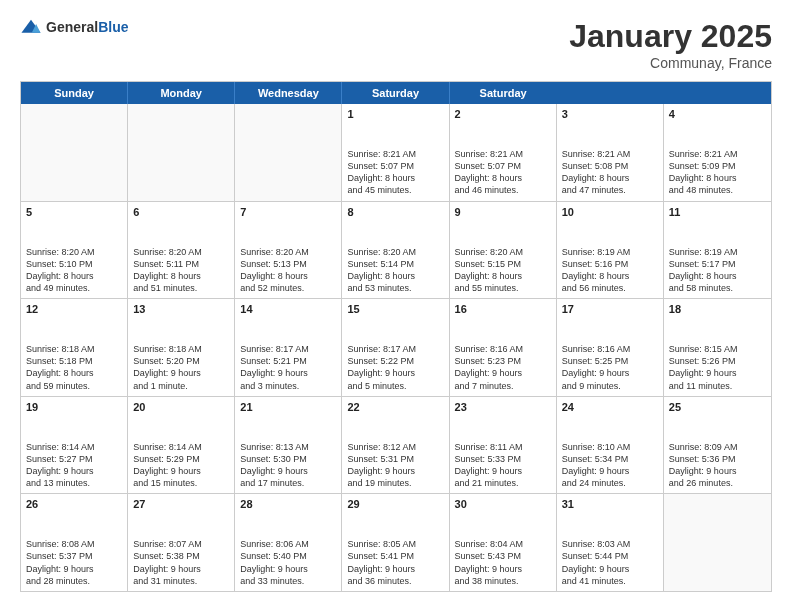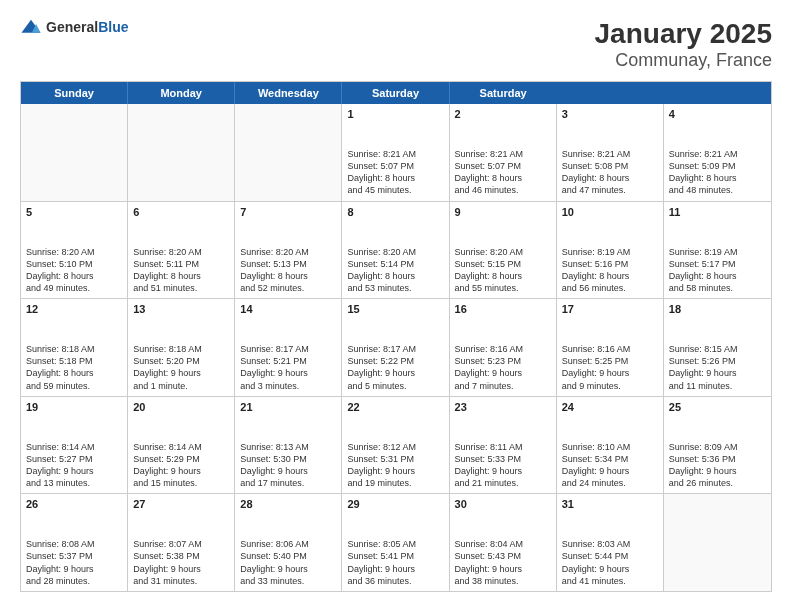--- a/index.html
+++ b/index.html
@@ -29,26 +29,26 @@
       gap: 4px;
     }
     .logo-icon {
       width: 22px;
       height: 18px;
     }
     .title-block {
       text-align: right;
     }
     .calendar-title {
-      font-size: 28px;
+      font-size: 32px;
       font-weight: bold;
       color: #333;
     }
     .calendar-subtitle {
-      font-size: 18px;
+      font-size: 14px;
       color: #555;
     }
     .calendar {
       flex: 1;
       display: flex;
       flex-direction: column;
       border: 1px solid #ccc;
     }
     .cal-header-row {
       display: grid;

